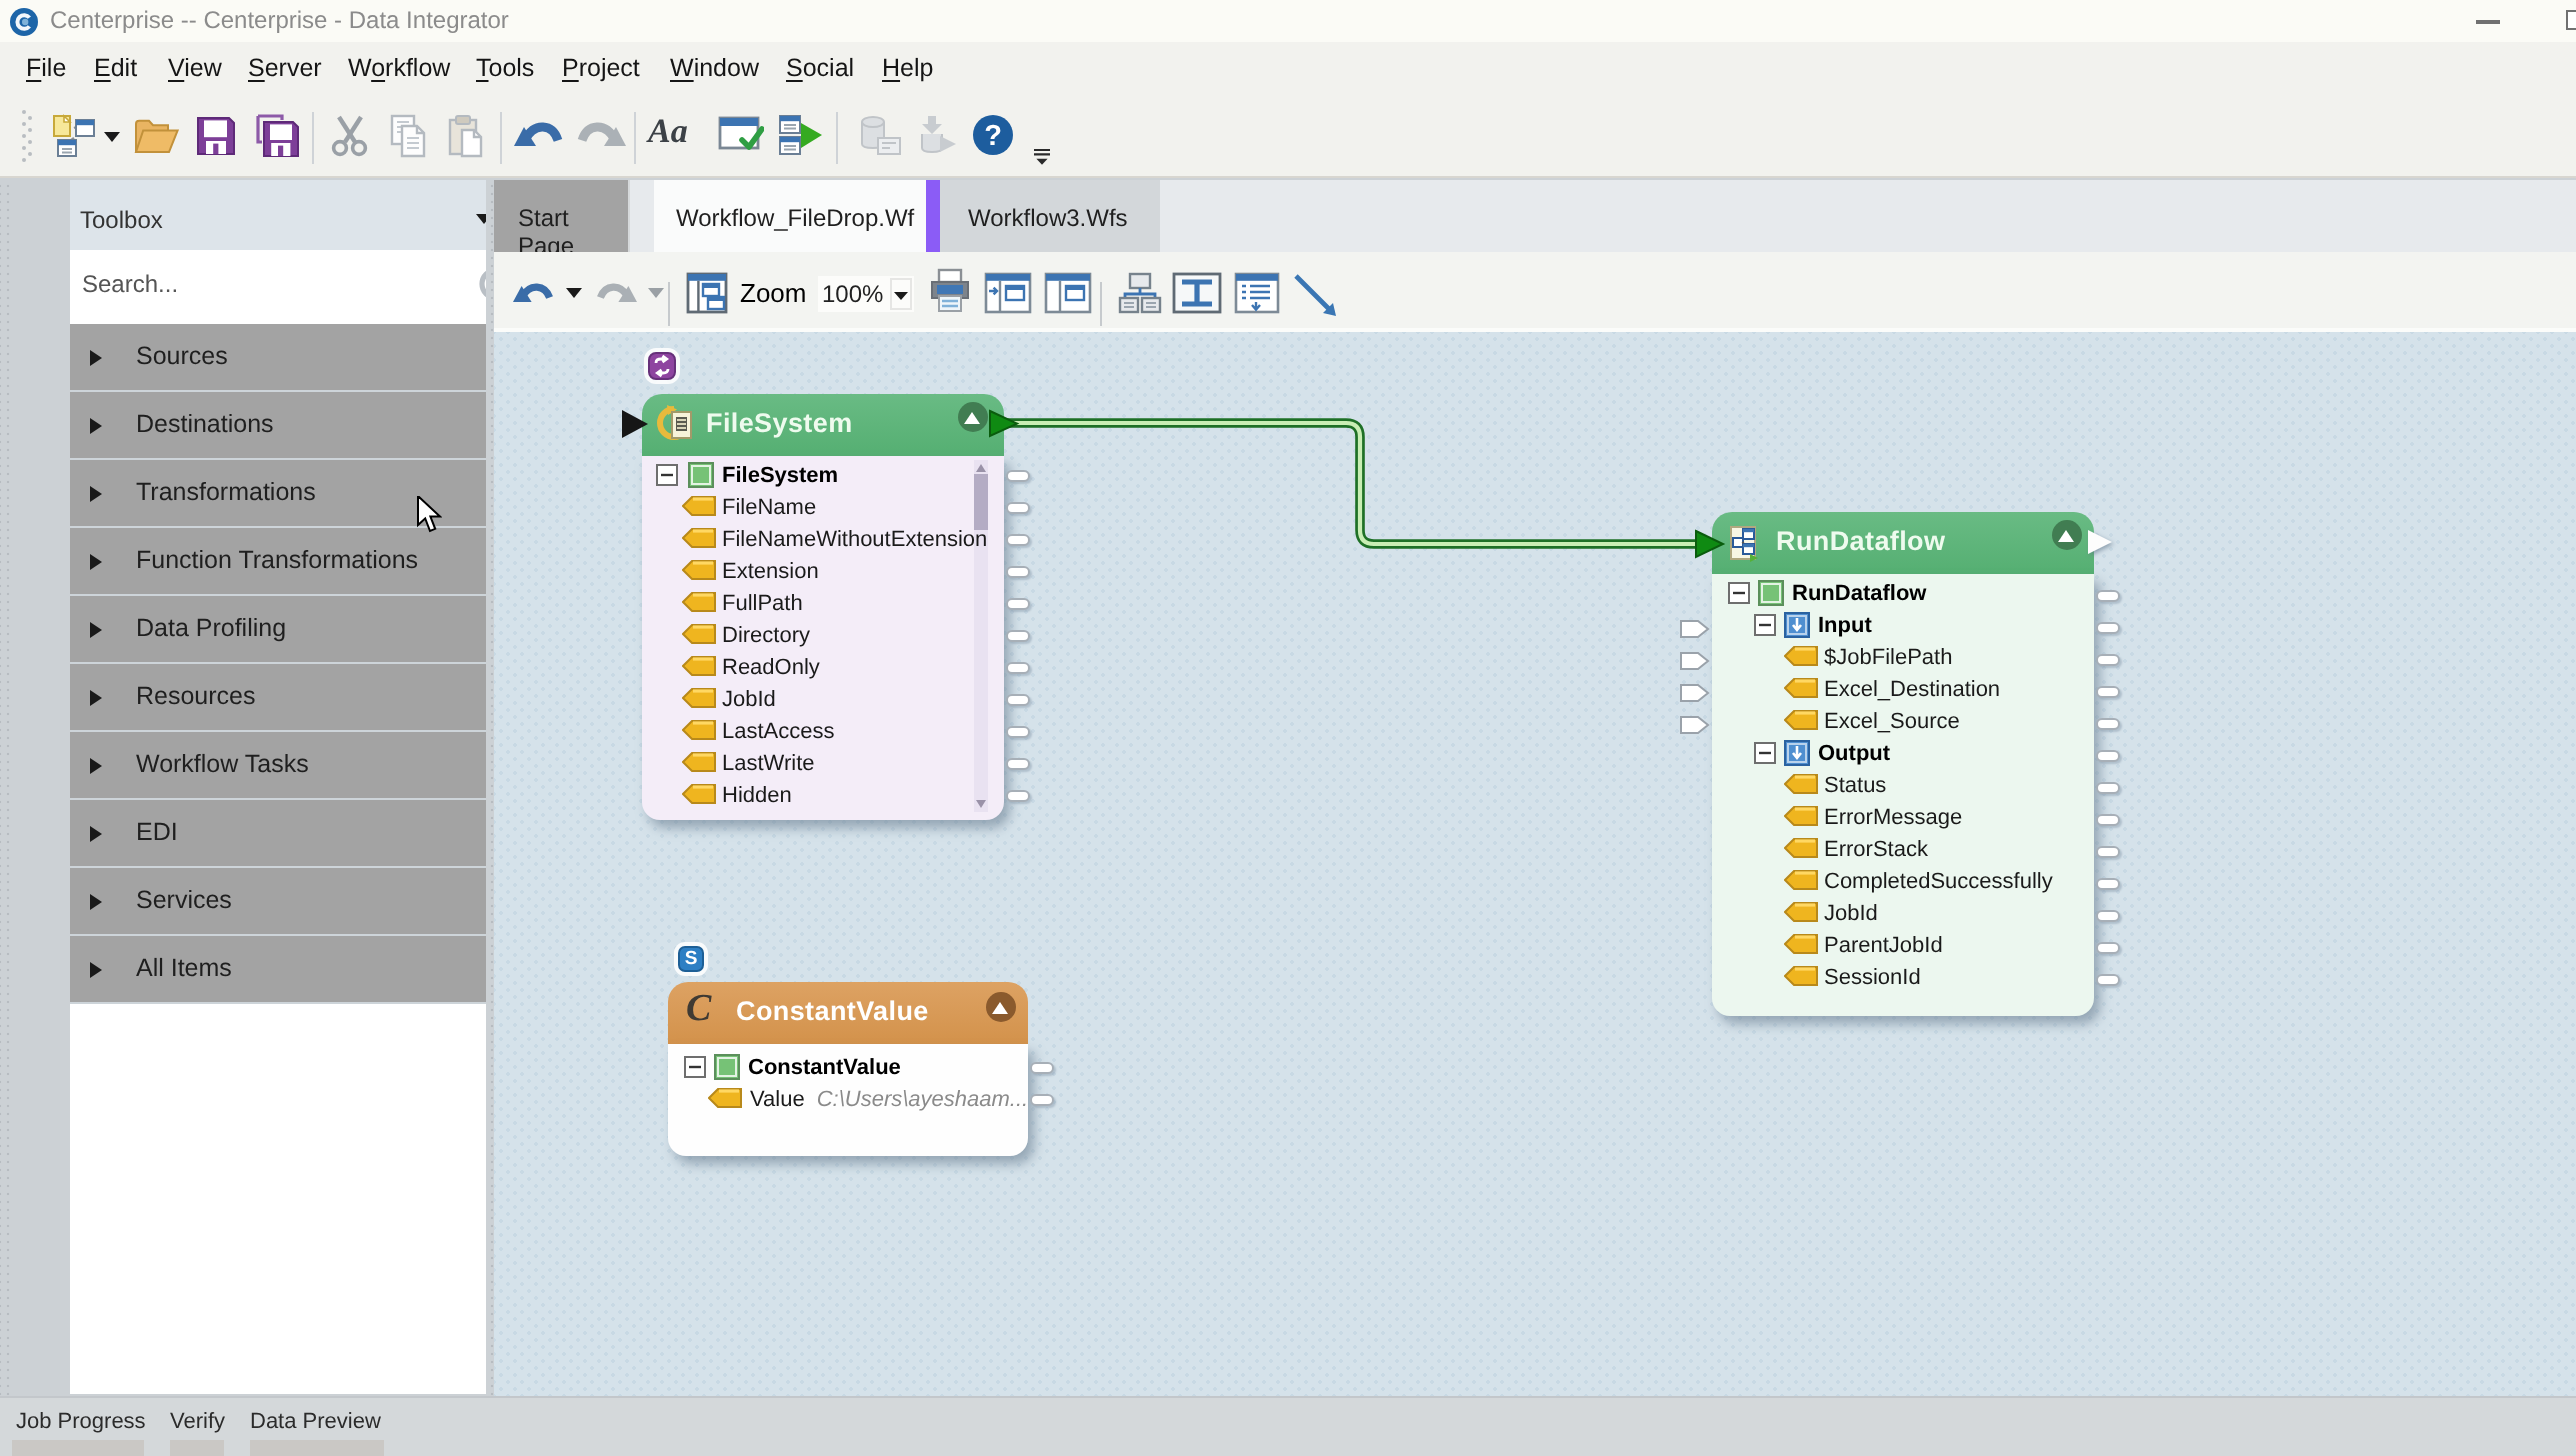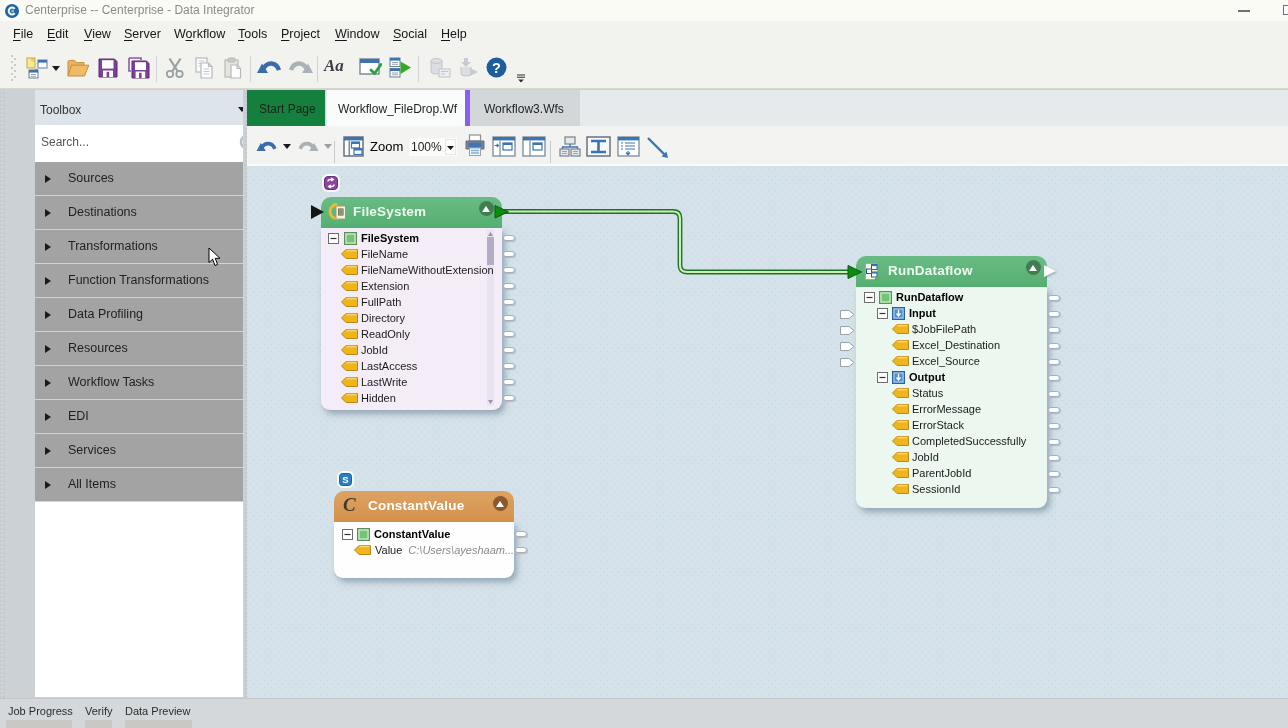--- a/index.html
+++ b/index.html
@@ -256,24 +256,24 @@
     </div>
  <svg style="position:absolute;left:173px;top:158px" width="13" height="19" viewBox="0 0 13 19">
    <path d="M1 0 L1 14.5 L4.6 11.2 L7 17.5 L9.6 16.4 L7.2 10.3 L12 10.3 Z" fill="#fff" stroke="#000" stroke-width="1"></path>
  </svg>
 </div>
 
 <div class="abs" style="left:0;top:90px;width:7px;height:608px;background-color:#ccd1d5;background-image:radial-gradient(#b7bcc1 0.6px, rgba(0,0,0,0) 0.8px);background-size:4px 4px;background-position:2px 1px"></div>
 <div class="abs" style="left:243px;top:90px;width:4px;height:608px;background-color:#ccd1d5;background-image:radial-gradient(#b7bcc1 0.6px, rgba(0,0,0,0) 0.8px);background-size:4px 4px;background-position:1px 1px"></div>
 
 <div class="abs" id="tabstrip">
- <div class="tab" style="left:0;width:79px;background:#15803d;border-right:1px solid #d6d9db">
+ <div class="tab" style="left:0;width:68px;background:#a3a3a3;border-right:1px solid #d6d9db">
       <span class="t" style="left:12px">Start Page</span>
     </div>
- <div class="tab" style="left:80px;width:143px;background:#fafbfb;border-right:5px solid #8b5cf6">
+ <div class="tab" style="left:80px;width:143px;background:#fafbfb;border-right:7px solid #8b5cf6">
       <span class="t" style="left:11px">Workflow_FileDrop.Wf</span>
     </div>
  <div class="tab" style="left:223px;width:110px;background:#d3d7da">
       <span class="t" style="left:14px">Workflow3.Wfs</span>
     </div>
 </div>
 
 <div class="abs" id="toolbar2"></div>
 <svg class="t2i" style="left:256px;top:139px" width="22" height="16" viewBox="0 0 22 16">
  <path d="M5 9.5 Q8 4.3 12.5 4.6 Q17 4.9 18.8 9.8" fill="none" stroke="#3a6ca8" stroke-width="3.6"></path>

